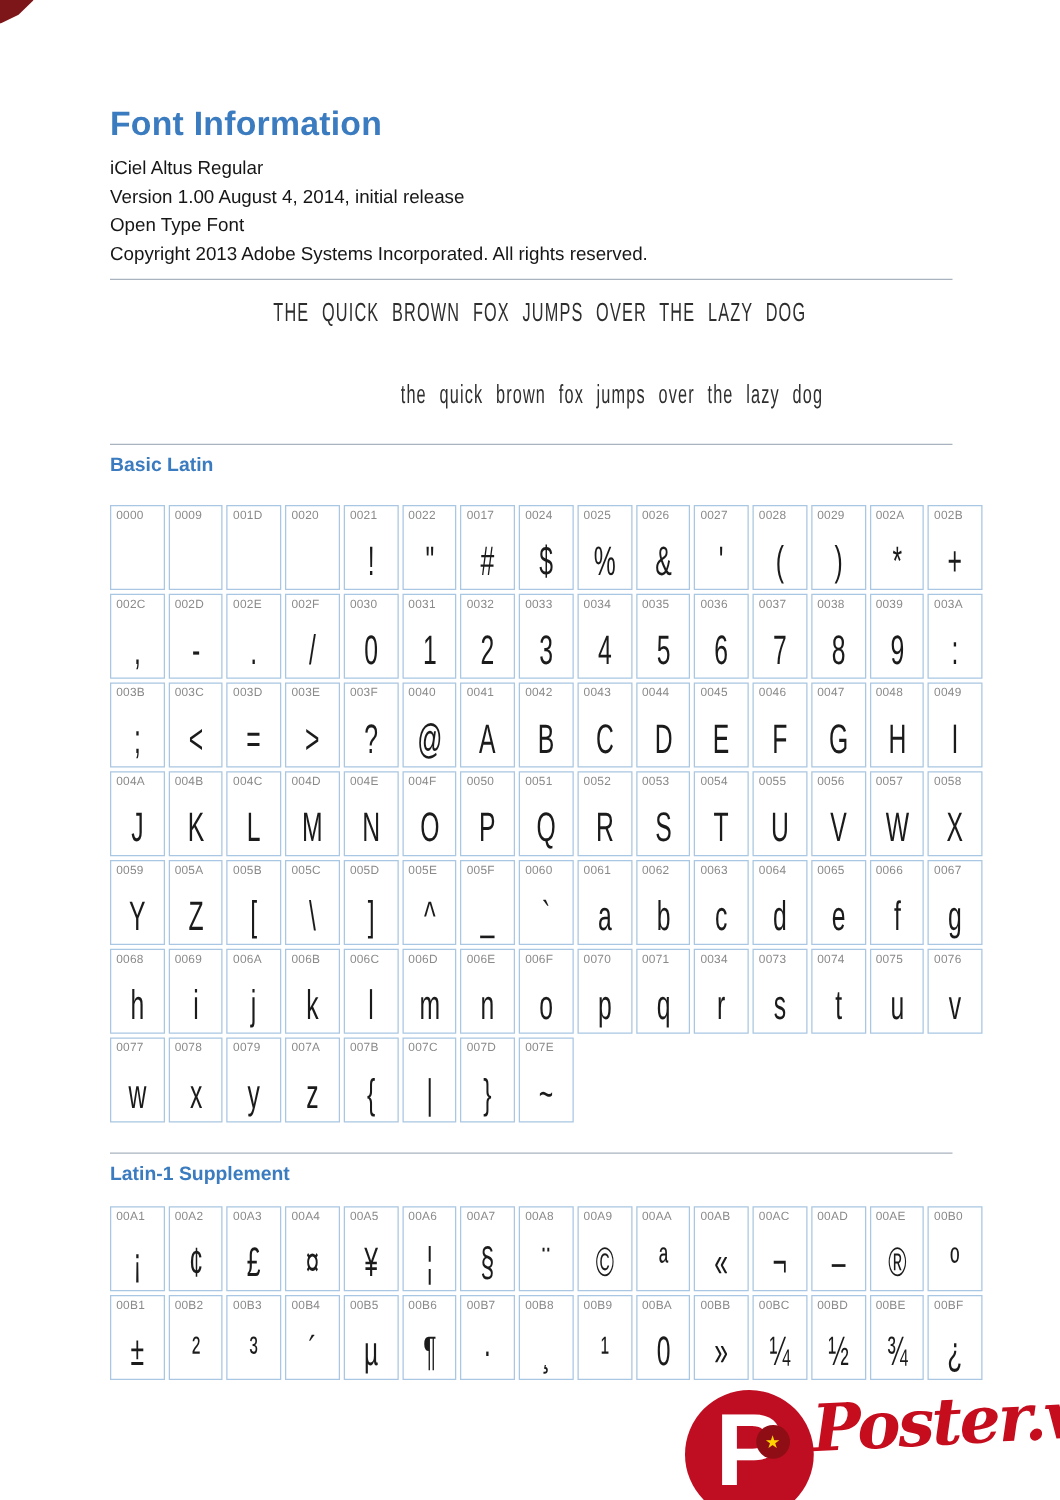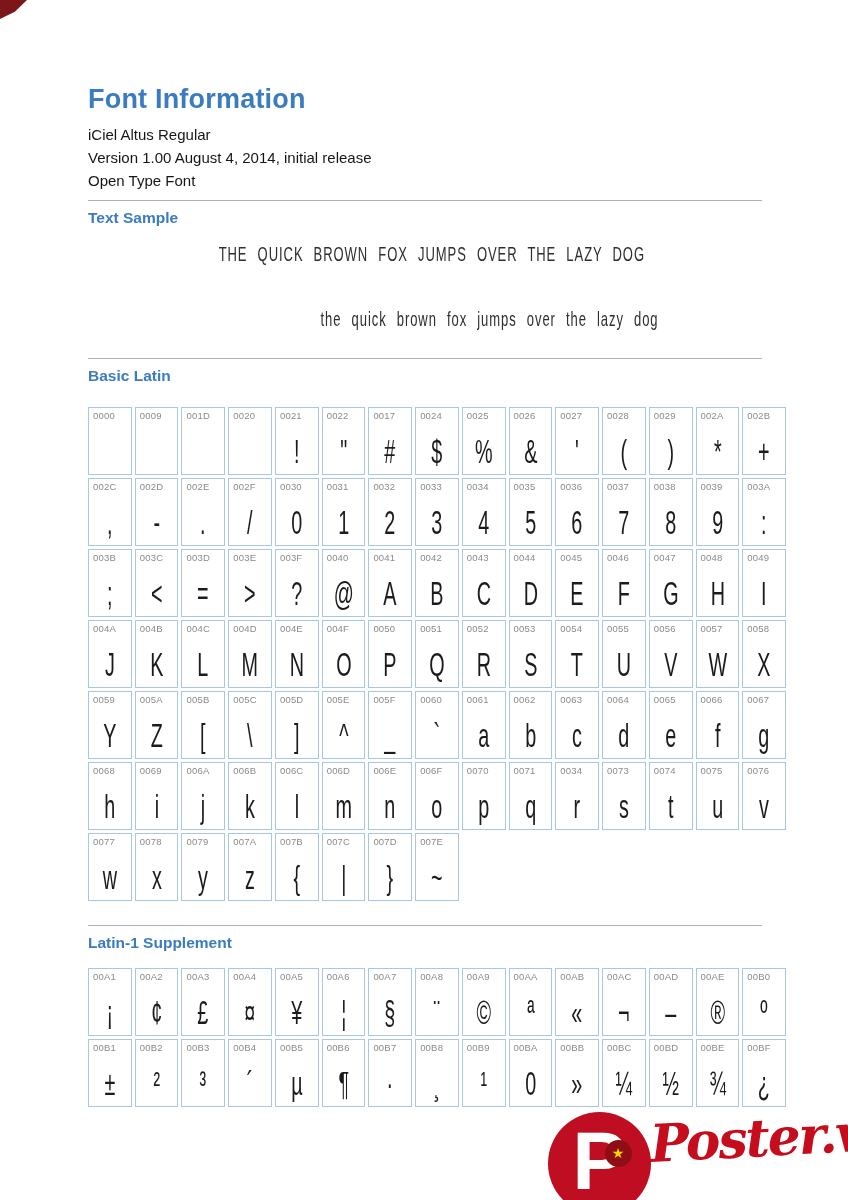--- a/index.html
+++ b/index.html
@@ -80,25 +80,25 @@
 <div class="corner-mark"></div>
 
 <div class="content">
 
   <h1 class="title">Font Information</h1>
 
   <div class="info-block">
     <div class="info-line">iCiel Altus Regular</div>
     <div class="info-line">Version 1.00 August 4, 2014, initial release</div>
     <div class="info-line">Open Type Font</div>
+    <div class="info-line">Copyright 2013 Adobe Systems Incorporated. All rights reserved.</div>
   </div>
 
   <hr class="divider d1">
 
-  <h2 class="section-heading">Text Sample</h2>
 
   <div class="sample upper">
     <span class="stretch">THE QUICK BROWN FOX JUMPS OVER THE LAZY DOG</span>
   </div>
   <div class="sample lower">
     <span class="stretch">the quick brown fox jumps over the lazy dog</span>
   </div>
 
   <hr class="divider d2">
 

